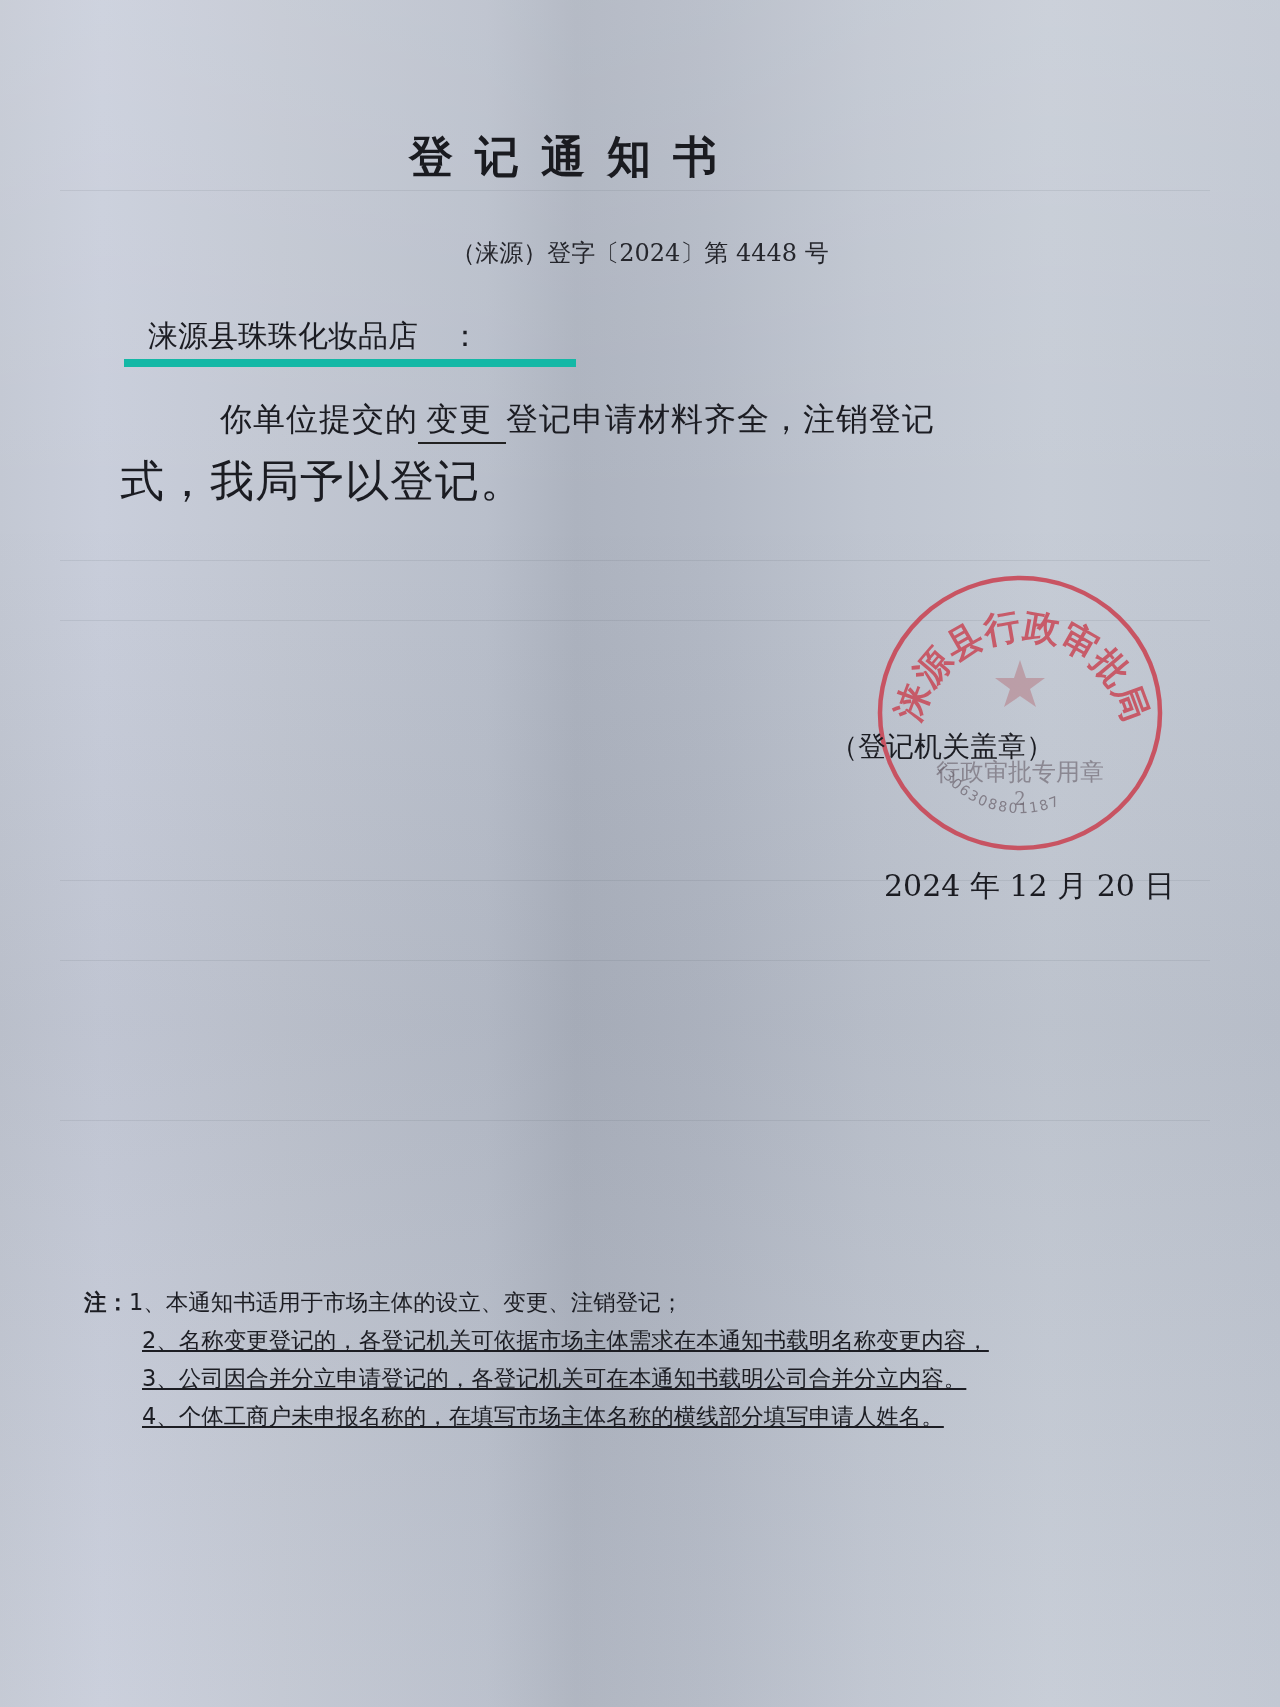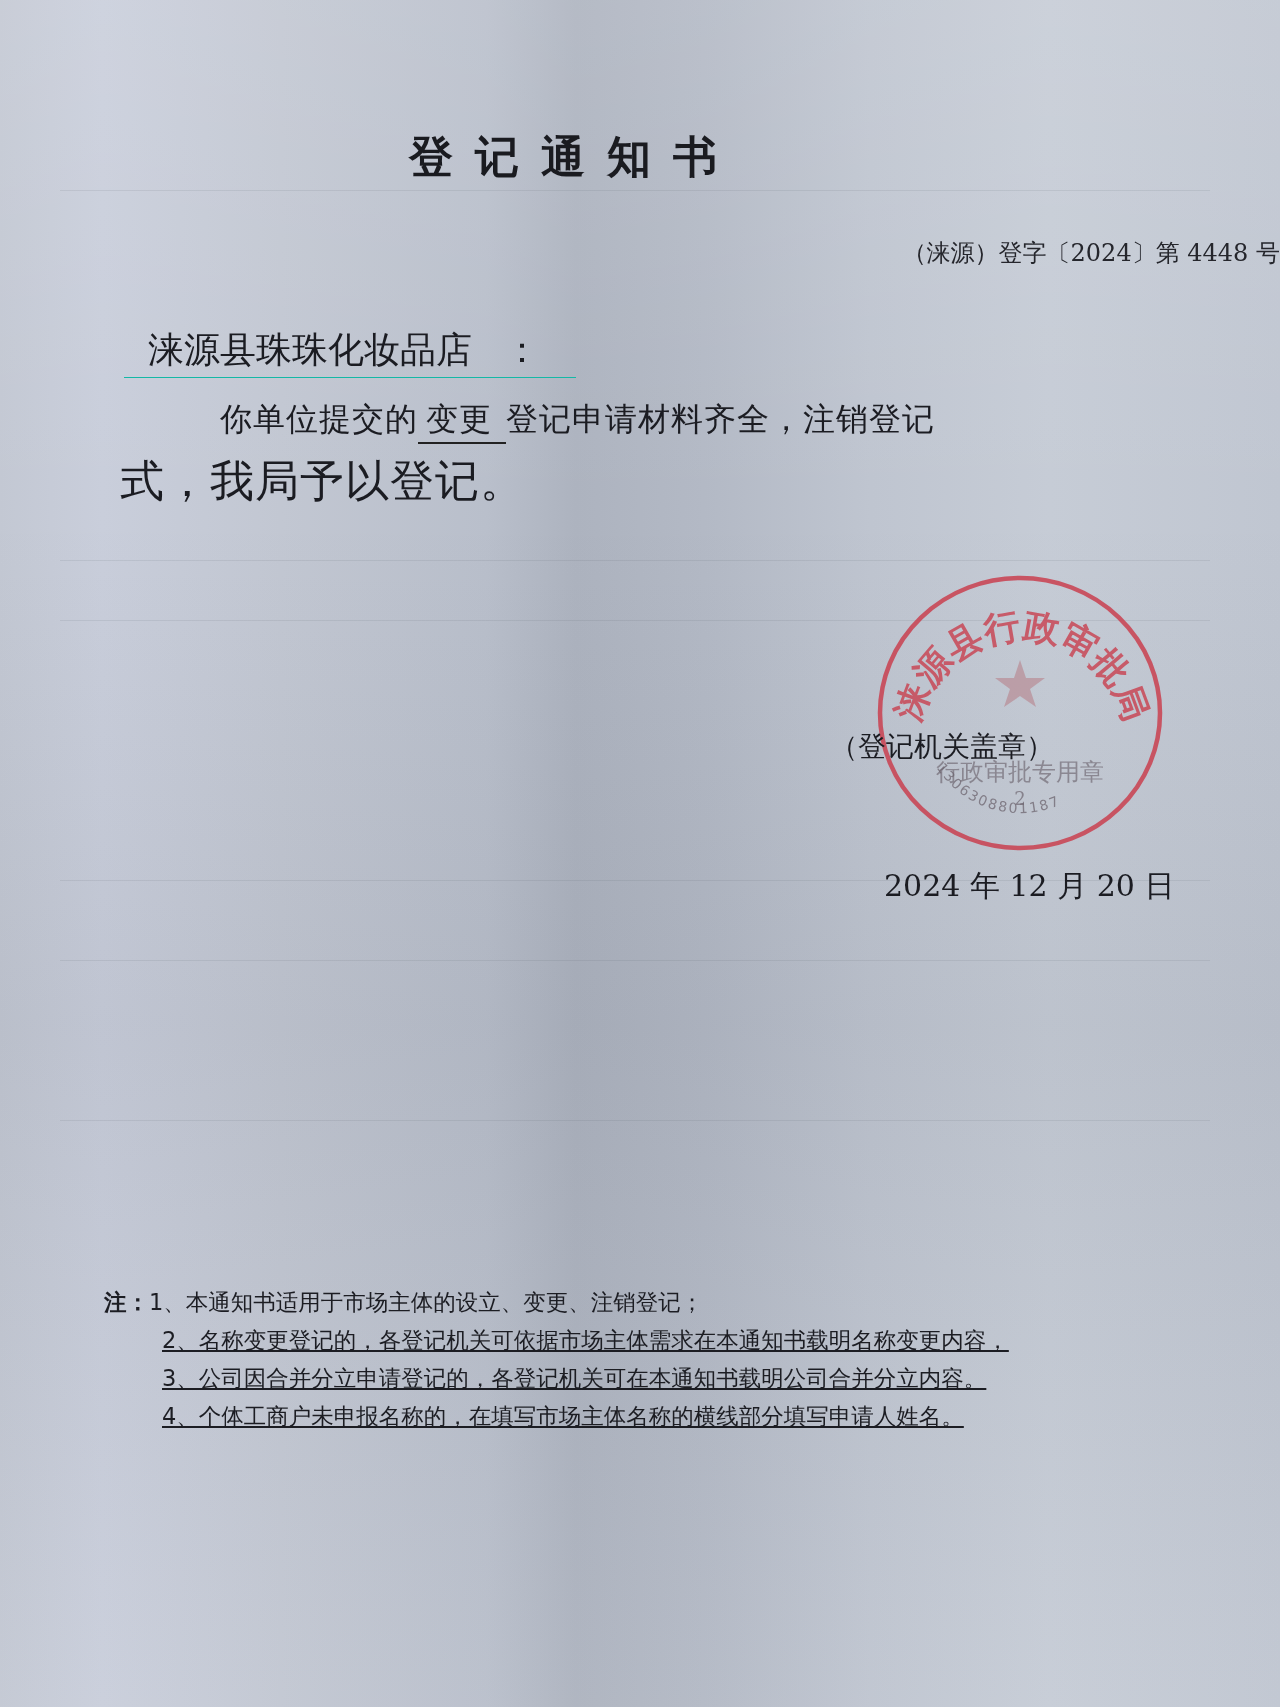--- a/index.html
+++ b/index.html
@@ -15,35 +15,35 @@
     position:absolute; inset:0; pointer-events:none;
     background: linear-gradient(180deg, rgba(255,255,255,0.10) 0%, rgba(0,0,0,0) 30%, rgba(40,45,60,0.06) 60%, rgba(255,255,255,0.04) 100%);
   }
   .ghost-line { position:absolute; height:1px; background:rgba(70,75,90,0.10); pointer-events:none; }
   .title {
     position:absolute; left:0; width:1148px; top:128px; text-align:center;
     font-family:"DejaVu Sans", "Liberation Sans", sans-serif;
     font-size:44px; font-weight:bold; letter-spacing:22px; color:#1a1b20;
   }
   .docnum {
-    position:absolute; left:0; width:1280px; top:237px; text-align:right;
+    position:absolute; left:0; width:1280px; top:237px; text-align:center;
     font-size:24px; color:#25262c;
   }
   .addressee {
-    position:absolute; left:124px; top:326px; font-size:36px;
-    border-bottom:1px solid #14b8a6; padding:0 10px 2px 24px; min-width:418px;
+    position:absolute; left:124px; top:316px; font-size:30px;
+    border-bottom:8px solid #14b8a6; padding:0 10px 2px 24px; min-width:418px;
   }
   .addressee .colon { margin-left:32px; }
   .body1 { position:absolute; left:220px; top:398px; font-size:32px; letter-spacing:1px; }
   .body1 .blank { display:inline-block; border-bottom:2px solid #222; padding:0 14px 0 8px;text-align:right; }
   .body2 { position:absolute; left:120px; top:452px; font-size:44px; letter-spacing:1px; }
   .seal-label { position:absolute; left:830px; top:728px; font-size:28px; }
   .date { position:absolute; left:884px; top:866px; font-size:30px; }
   .stamp { position:absolute; left:870px; top:565px; width:300px; height:300px; }
-  .notes { position:absolute; left:104px; top:1283px; font-size:22.5px; line-height:38px; color:#1c1d23;
+  .notes { position:absolute; left:84px; top:1283px; font-size:22.5px; line-height:38px; color:#1c1d23;
            font-family:"DejaVu Sans","Liberation Sans",sans-serif; }
   .notes .lead { font-weight:bold; }
   .notes .ind { padding-left:58px;text-decoration:underline; }
 </style>
 </head>
 <body>
 
 <div class="shade"></div>
 
 <div class="ghost-line" style="left:60px;top:190px;width:1150px"></div>

